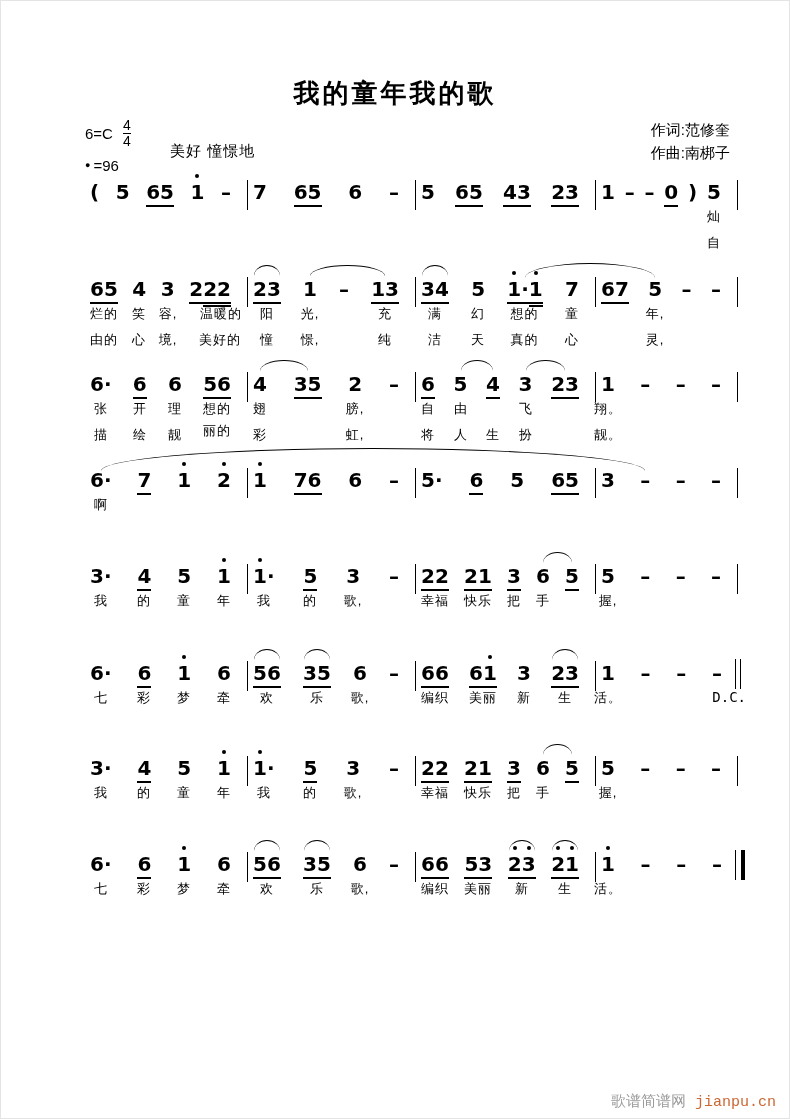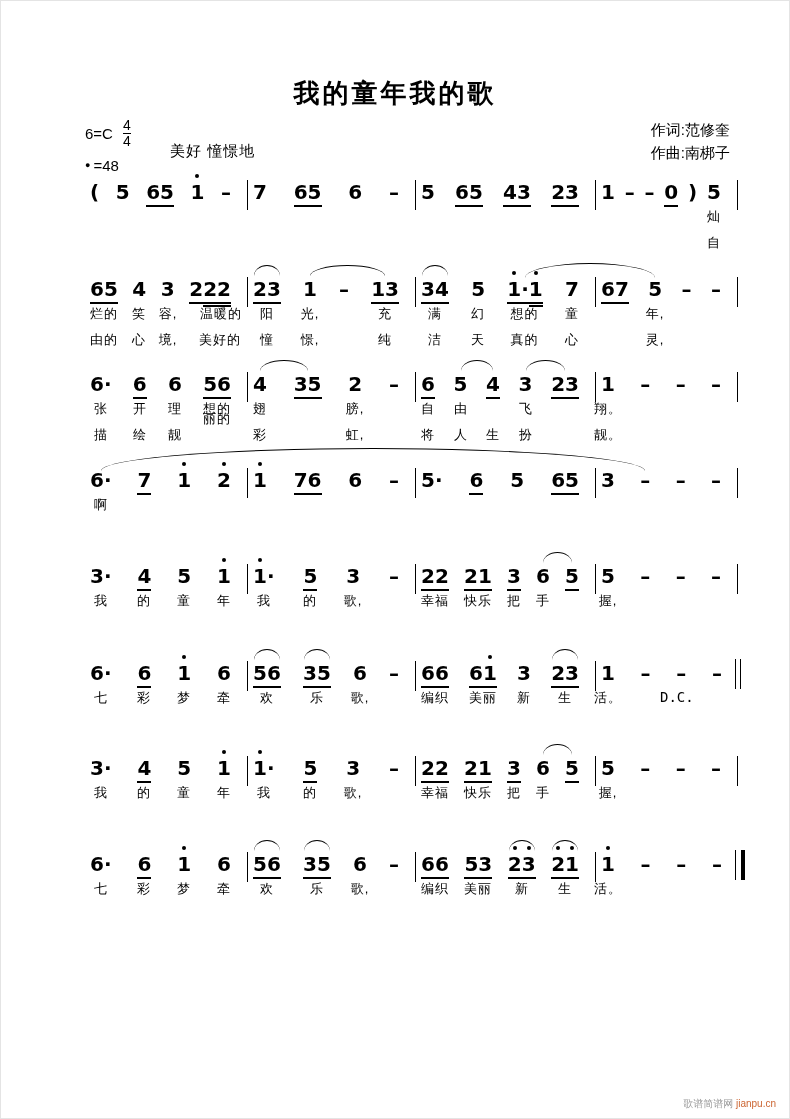--- a/index.html
+++ b/index.html
@@ -35,41 +35,41 @@
   }
   .tok.u1{border-bottom:2px solid #000;padding-bottom:1px;}
   .ch{display:inline-block;position:relative;}
   .od{position:absolute;left:50%;top:-6px;transform:translateX(-50%);width:4px;height:4px;background:#000;border-radius:50%;}
   .u2line{position:absolute;height:2px;background:#000;bottom:-5px;}
   .arc{position:absolute;border-top:1.5px solid #000;border-radius:50% 50% 0 0 / 100% 100% 0 0;}
   .lyr{position:absolute;transform:translateX(-50%);font-size:13px;white-space:nowrap;letter-spacing:1px;}
   .endbar{position:absolute;left:650px;top:12px;height:30px;}
   .endbar.double{width:4px;border-left:1px solid #000;border-right:1px solid #000;}
   .endbar.final{width:5px;border-left:1px solid #000;border-right:4px solid #000;}
-  .dc{position:absolute;left:575px;top:42px;width:86px;font-size:14px;font-family:"DejaVu Sans Mono",monospace;}
-  .watermark{position:absolute;right:14px;bottom:8px;font-size:10px;}
+  .dc{position:absolute;left:575px;top:42px;width:86px;text-align:right;font-size:14px;font-family:"DejaVu Sans Mono",monospace;}
+  .watermark{position:absolute;right:14px;bottom:8px;font-size:15px;font-family:Liberation Mono, monospace;}
 </style>
 </head>
 <body>
 
 <div class="page-edge"></div>
 
 <div class="title">我的童年我的歌</div>
 
 <div class="meta">
   <div class="row1">
     <span>6=C</span>
     <span class="frac">
       <span>4</span>
       <span class="fbot">4</span>
     </span>
   </div>
   <div class="tempo">
     <span class="dotsym">●</span>
-    <span>=48</span>
+    <span>=96</span>
   </div>
 </div>
 
 <div class="expression">美好 憧憬地</div>
 
 <div class="credits">
   <div>作词:范修奎</div>
   <div>作曲:南梆子</div>
 </div>
 
@@ -191,21 +191,21 @@
           <span class="tok"><span class="ch">–</span></span>
         </div>
       </div>
       <div class="lyr" style="left: 16px; top: 42px;">张</div>
       <div class="lyr" style="left: 55px; top: 42px;">开</div>
       <div class="lyr" style="left: 90px; top: 42px;">理</div>
       <div class="lyr" style="left: 132px; top: 42px;">想的</div>
       <div class="lyr" style="left: 16px; top: 68px;">描</div>
       <div class="lyr" style="left: 55px; top: 68px;">绘</div>
       <div class="lyr" style="left: 90px; top: 68px;">靓</div>
-      <div class="lyr" style="left: 132px; top: 52px;">丽的</div>
+      <div class="lyr" style="left: 132px; top: 64px;">丽的</div>
       <div class="lyr" style="left: 175px; top: 42px;">翅</div>
       <div class="lyr" style="left: 270px; top: 42px;">膀,</div>
       <div class="lyr" style="left: 175px; top: 68px;">彩</div>
       <div class="lyr" style="left: 270px; top: 68px;">虹,</div>
       <div class="arc" style="left: 175px; width: 48px; top: 2px; height: 10px;"></div>
       <div class="lyr" style="left: 343px; top: 42px;">自</div>
       <div class="lyr" style="left: 376px; top: 42px;">由</div>
       <div class="lyr" style="left: 441px; top: 42px;">飞</div>
       <div class="lyr" style="left: 343px; top: 68px;">将</div>
       <div class="lyr" style="left: 376px; top: 68px;">人</div>

